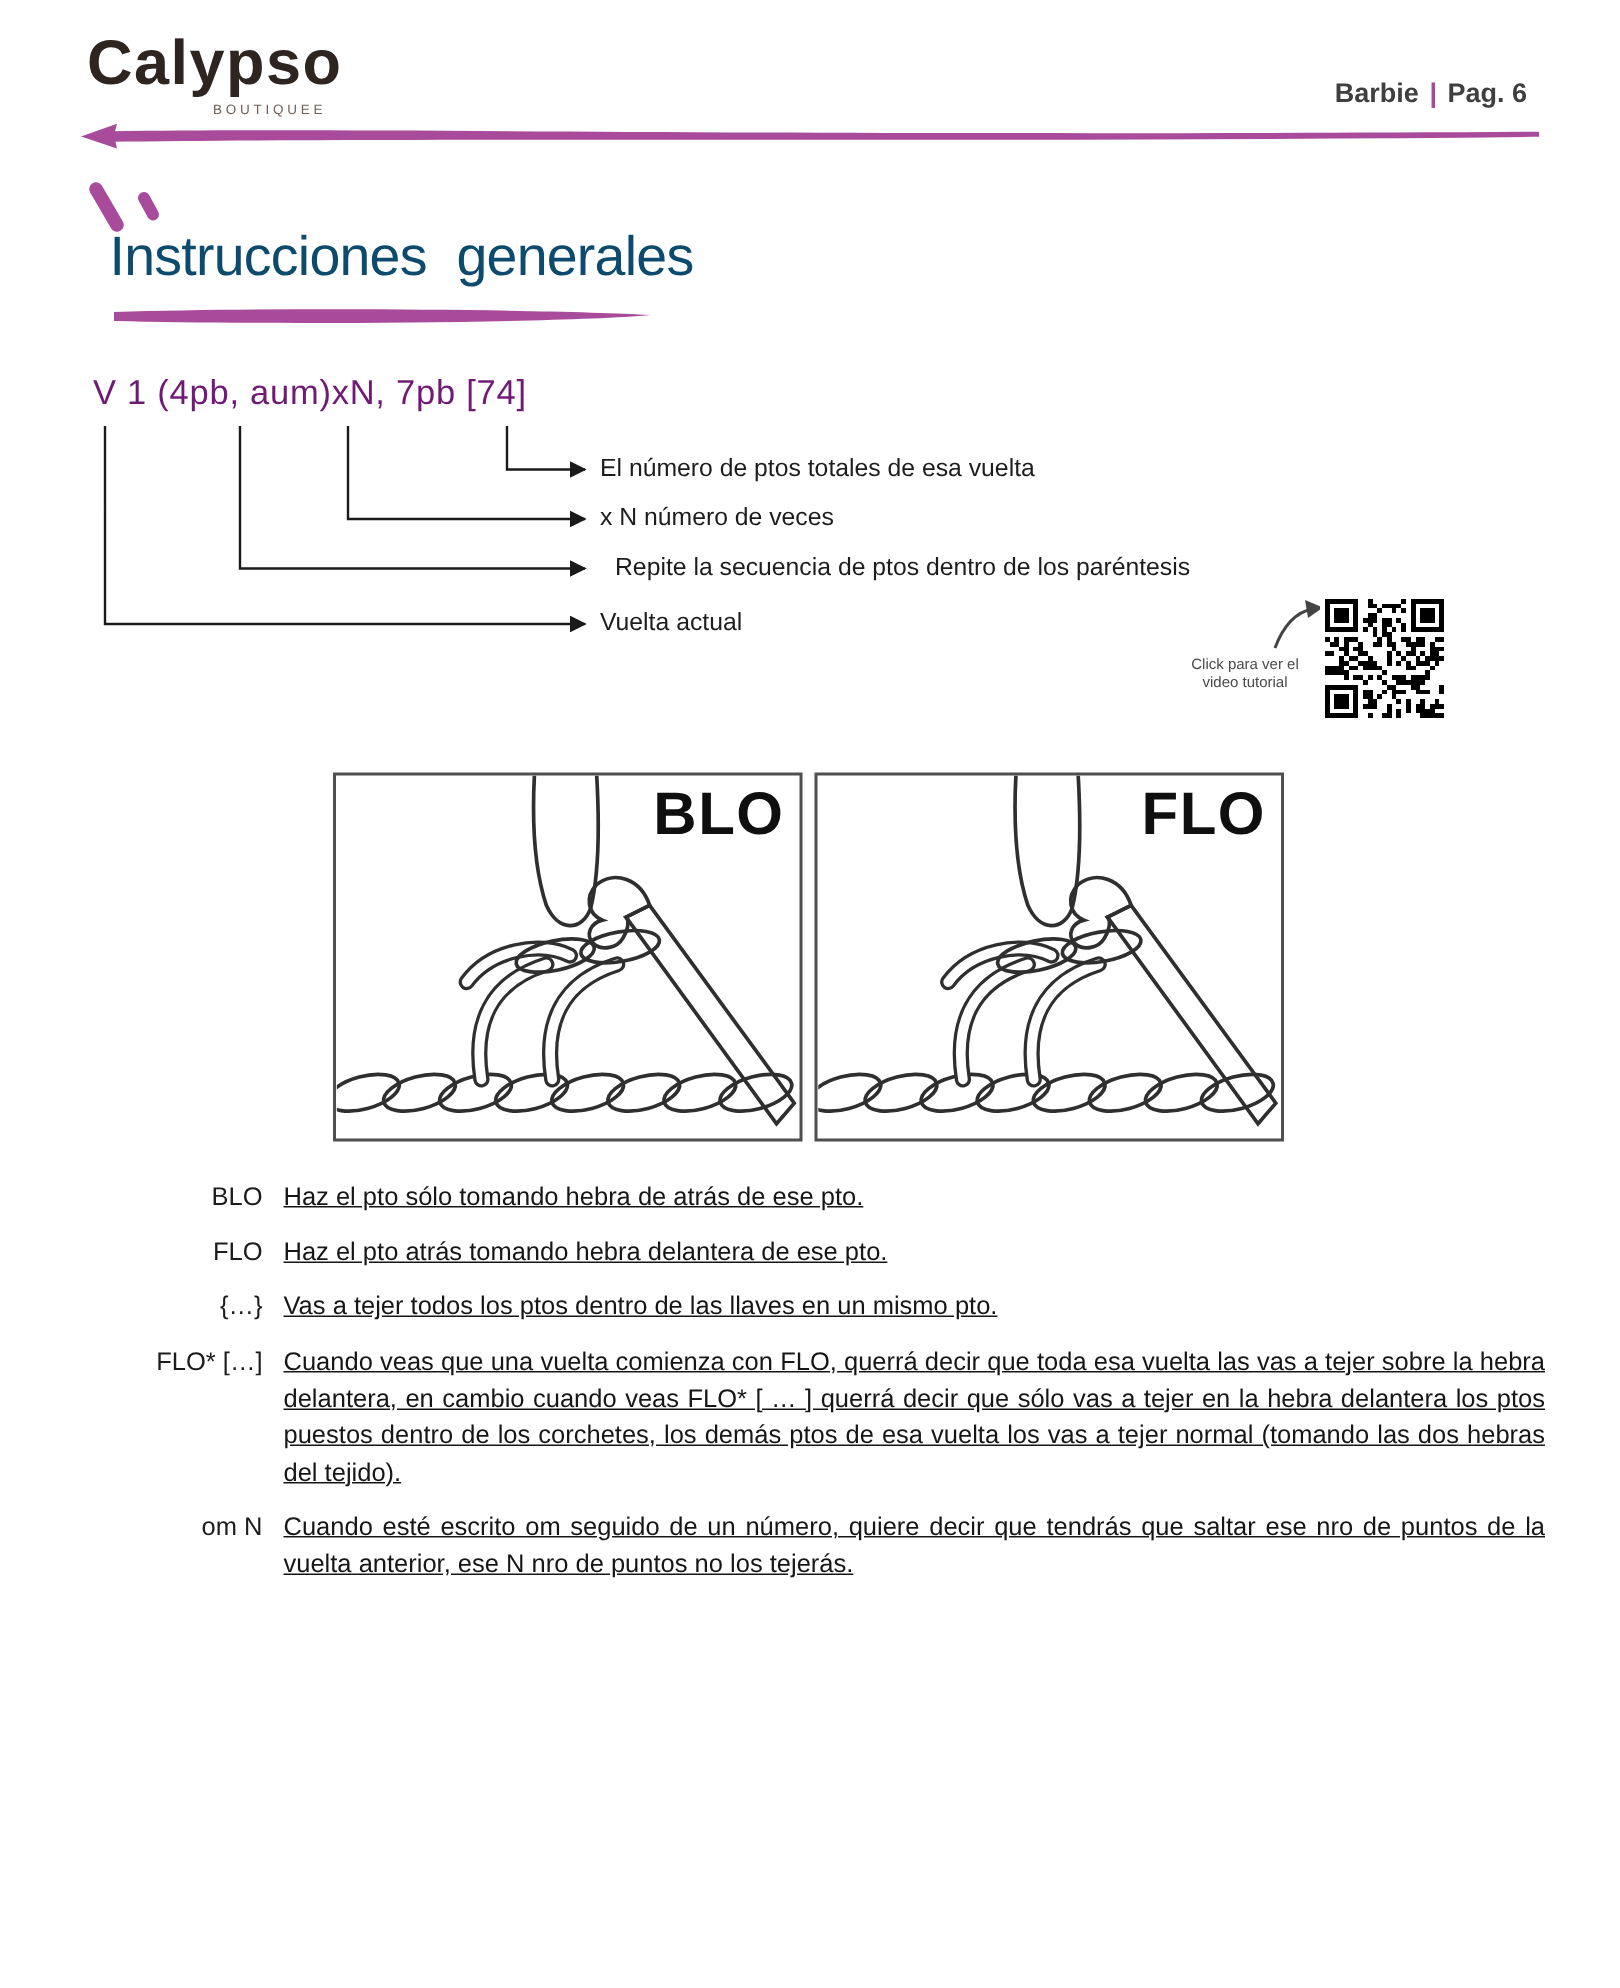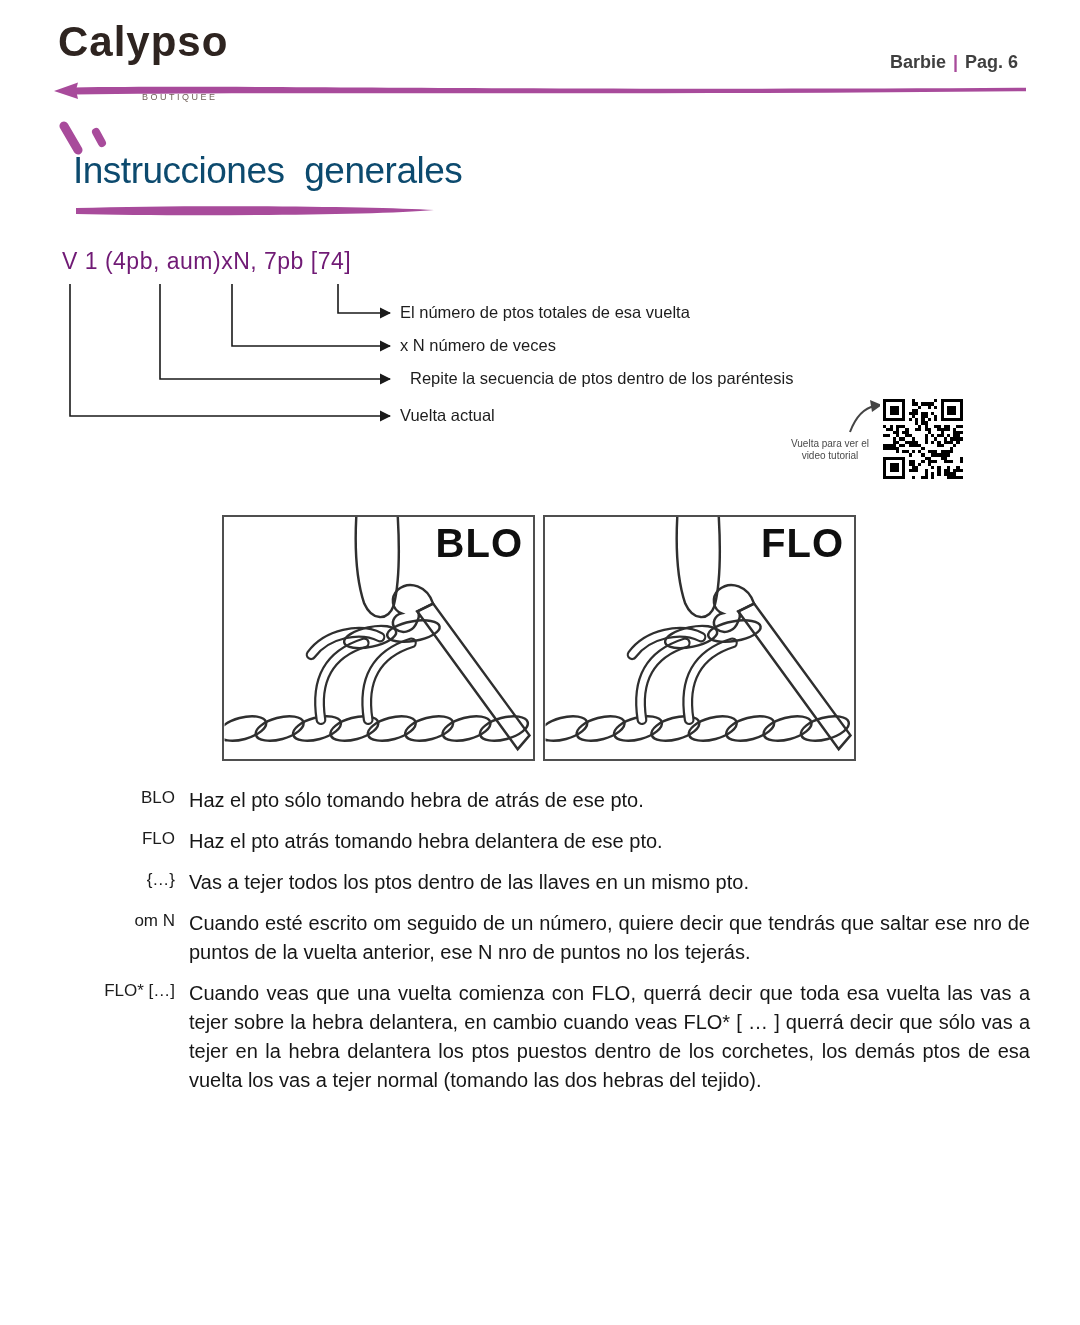--- a/index.html
+++ b/index.html
@@ -4,21 +4,21 @@
 <style>
   html,body{margin:0;padding:0;}
   body{
     width:1080px;height:1325px;position:relative;background:#ffffff;
     font-family:"Liberation Sans",sans-serif;color:#1a1a1a;overflow:hidden;
   }
   .abs{position:absolute;}
 
   
   .brand-name{left:58px;top:18px;font-size:42px;color:#2e2420;letter-spacing:1px;font-weight:bold;}
-  .brand-sub{left:142px;top:68px;font-size:9px;letter-spacing:2.5px;color:#6f5f57;margin-top:24px;}
+  .brand-sub{left:142px;top:68px;font-size:9px;letter-spacing:2.5px;color:#6f5f57;}
   .header-right{right:62px;top:52px;font-size:18px;font-weight:bold;color:#3f3f3f;}
   .header-right .sep{color:#a84b9b;padding:0 7px;font-weight:bold;}
 
   
   .brush-line{left:52px;top:80px;width:976px;height:22px;}
   .tick-strokes{left:56px;top:120px;width:64px;height:40px;}
   .title-underline{left:74px;top:203px;width:362px;height:16px;}
 
   .page-title{left:73px;top:150px;font-size:37px;color:#0c4a6e;word-spacing:10px;letter-spacing:-0.5px;text-align:center;}
 
@@ -41,21 +41,21 @@
 
   
   .tube-o{fill:none;stroke:#2f2f2f;stroke-width:11;stroke-linecap:round;}
   .tube-i{fill:none;stroke:#ffffff;stroke-width:6.5;stroke-linecap:round;}
   .ln{fill:none;stroke:#2f2f2f;stroke-width:2.5;}
 
   
   .glossary{left:55px;top:786px;width:975px;}
   .g-row{display:flex;column-gap:14px;margin-bottom:12px;}
   .g-term{width:120px;flex:none;text-align:right;font-size:17px;color:#1c1c1c;line-height:1.45;}
-  .g-def{flex:1;font-size:20px;line-height:1.45;color:#161616;text-align:justify;}
+  .g-def{flex:1;font-size:17px;line-height:1.45;color:#161616;text-align:justify;text-decoration:underline;}
 </style>
 </head>
 <body>
 
 <svg width="0" height="0" style="position:absolute">
   <symbol id="crochet" viewBox="0 0 313 246">
 
     <g class="ln" fill="#ffffff">
       <ellipse cx="18" cy="215" rx="25" ry="11" transform="rotate(-15 18 215)"></ellipse>
       <ellipse cx="56" cy="215" rx="25" ry="11" transform="rotate(-15 56 215)"></ellipse>
@@ -121,21 +121,21 @@
       <path d="M100,2 L100,97 L330,97" marker-end="url(#arr)"></path>
       <path d="M10,2  L10,134 L330,134" marker-end="url(#arr)"></path>
     </g>
   </svg>
   <div class="abs anno anno-0">El número de ptos totales de esa vuelta</div>
   <div class="abs anno anno-1">x N número de veces</div>
   <div class="abs anno anno-2">Repite la secuencia de ptos dentro de los paréntesis</div>
   <div class="abs anno anno-3">Vuelta actual</div>
 
   <div class="abs qr-caption">
-    <div>Vuelta para ver el</div>
+    <div>Click para ver el</div>
     <div>video tutorial</div>
   </div>
   <svg class="abs curved-arrow" viewBox="0 0 40 38">
     <path d="M4,34 C10,18 18,10 29,8" stroke="#444" stroke-width="2" fill="none"></path>
     <path d="M24,2 L36,7 L26,14 Z" fill="#444"></path>
   </svg>
   <div class="abs qr">
     <svg id="qr-svg" viewBox="-1 -1 27 27" shape-rendering="crispEdges" fill="#000">
         <rect x="0" y="0" width="1" height="1"></rect>
         <rect x="1" y="0" width="1" height="1"></rect>
@@ -452,22 +452,22 @@
     </div>
     <div class="g-row">
       <div class="g-term">FLO</div>
       <div class="g-def">Haz el pto atrás tomando hebra delantera de ese pto.</div>
     </div>
     <div class="g-row">
       <div class="g-term">{…}</div>
       <div class="g-def">Vas a tejer todos los ptos dentro de las llaves en un mismo pto.</div>
     </div>
     <div class="g-row">
+      <div class="g-term">FLO* […]</div>
+      <div class="g-def">Cuando veas que una vuelta comienza con FLO, querrá decir que toda esa vuelta las vas a tejer sobre la hebra delantera, en cambio cuando veas FLO* [ … ] querrá decir que sólo vas a tejer en la hebra delantera los ptos puestos dentro de los corchetes, los demás ptos de esa vuelta los vas a tejer normal (tomando las dos hebras del tejido).</div>
+    </div>
+    <div class="g-row">
       <div class="g-term">om N</div>
       <div class="g-def">Cuando esté escrito om seguido de un número, quiere decir que tendrás que saltar ese nro de puntos de la vuelta anterior, ese N nro de puntos no los tejerás.</div>
     </div>
-    <div class="g-row">
-      <div class="g-term">FLO* […]</div>
-      <div class="g-def">Cuando veas que una vuelta comienza con FLO, querrá decir que toda esa vuelta las vas a tejer sobre la hebra delantera, en cambio cuando veas FLO* [ … ] querrá decir que sólo vas a tejer en la hebra delantera los ptos puestos dentro de los corchetes, los demás ptos de esa vuelta los vas a tejer normal (tomando las dos hebras del tejido).</div>
-    </div>
   </div>
 
 </div>
 
 </body></html>

